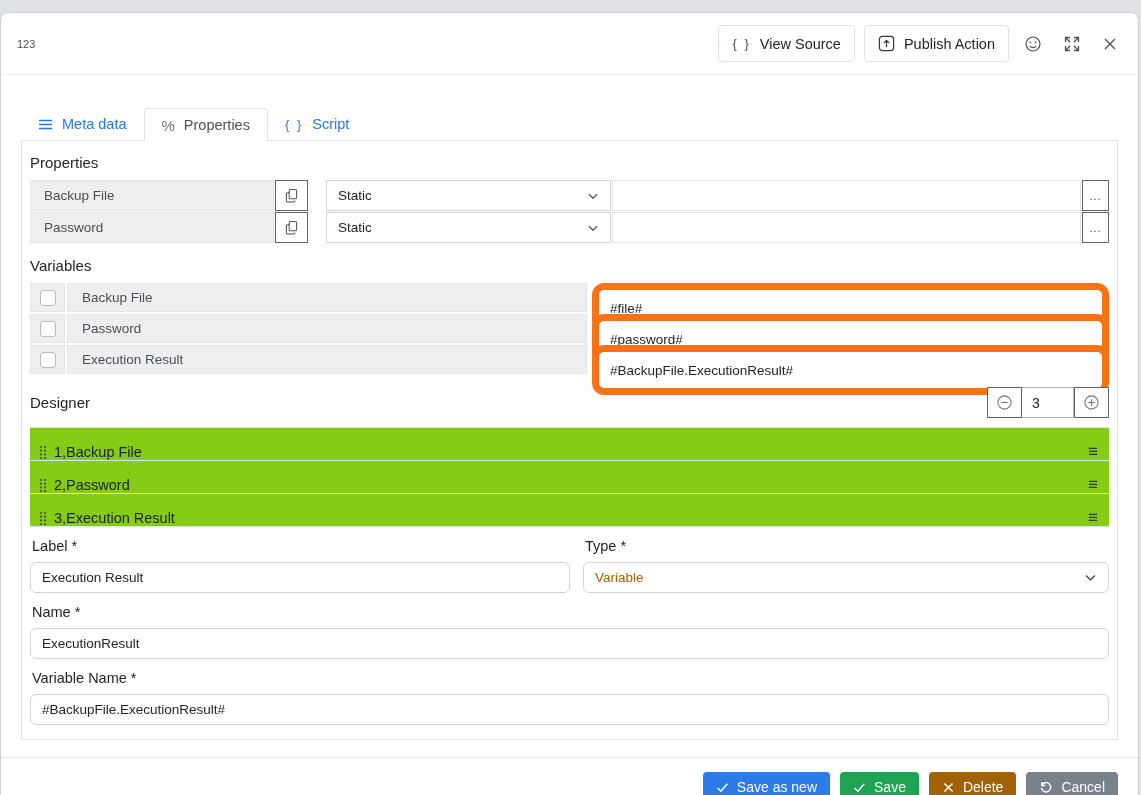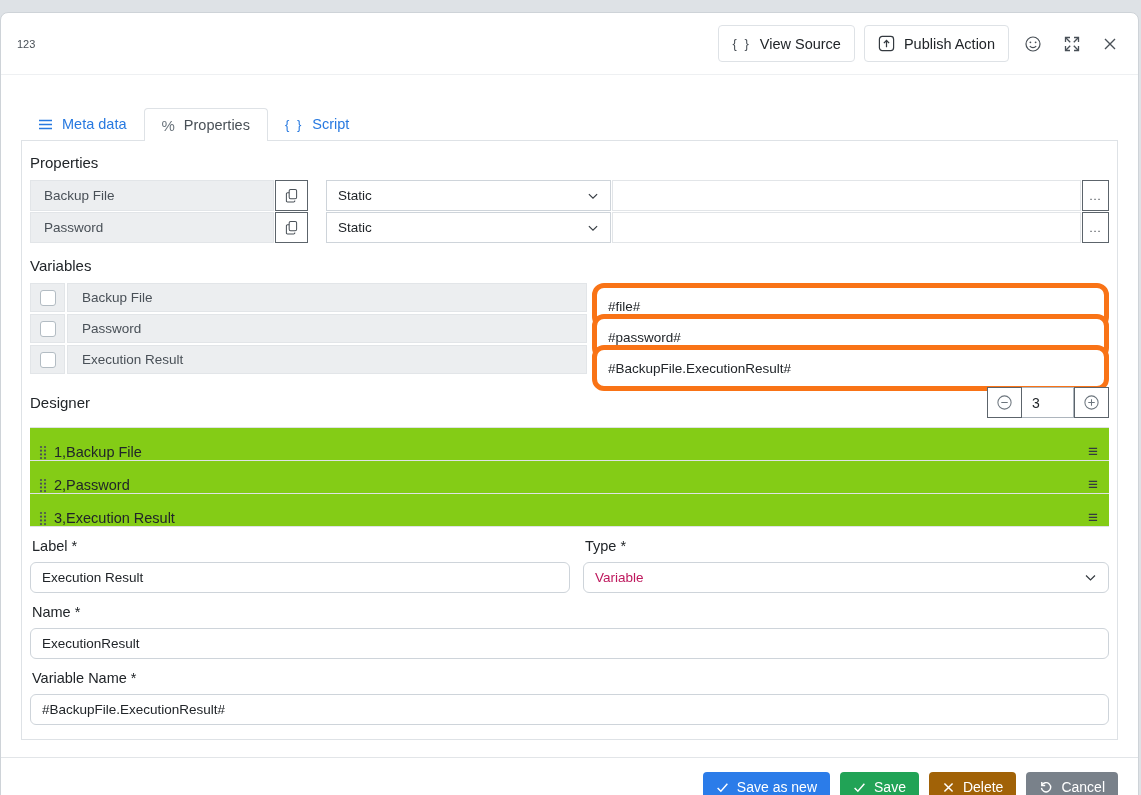--- a/index.html
+++ b/index.html
@@ -54,21 +54,21 @@
   
   .vars { margin-top:14px; }
   .var-row { display:flex; align-items:stretch; height:29px; margin-bottom:2px; }
   .var-check-cell { width:35px; background:#eceef0; border:1px solid #e2e5e8;
     display:flex; align-items:center; justify-content:center; margin-right:2px; }
   .var-check { appearance:none; -webkit-appearance:none; width:16px; height:16px;
     border:1px solid #b3bcc3; border-radius:3px; background:#fff; margin:0; cursor:pointer; }
   .var-label-cell { width:520px; background:#eceef0; border:1px solid #e2e5e8;
     display:flex; align-items:center; padding:0 14px; font-size:13.5px; color:#495057;
     margin-right:5px; }
-  .var-input { flex:1; border:5px solid #f97316; border-radius:12px; padding:18px 11px;
+  .var-input { flex:1; border:7px solid #f97316; border-radius:12px; padding:18px 11px;
     font-size:13.5px; color:#212529; font-family:inherit; }
 
   
   .designer-head { display:flex; align-items:center; justify-content:space-between;
     margin:13px 0 9px 0; }
   .stepper { display:flex; align-items:stretch; height:31px; }
   .step-btn { width:35px; border:1px solid #5c646b; background:#fff; cursor:pointer;
     display:flex; align-items:center; justify-content:center; }
   .step-input { width:52px; border:1px solid #adb5bd; border-left:none; padding:0 10px;
     font-size:14px; color:#212529; font-family:inherit; }
@@ -78,21 +78,21 @@
     color:#212529; cursor:grab; }
   .grip { margin-right:7px; display:flex; align-items:center; }
   .row-menu { margin-left:auto; color:#343a40; font-size:17px; line-height:1; cursor:pointer; }
 
   
   .form-grid { display:grid; grid-template-columns:540px 1fr; column-gap:13px; }
   .field-label { font-size:14.5px; color:#212529; margin:11px 2px 8px 2px; }
   .text-input { width:100%; height:31px; border:1px solid #ced4da; border-radius:6px;
     padding:0 11px; font-size:13.5px; color:#212529; font-family:inherit; }
   .select-box { width:100%; height:31px; border:1px solid #ced4da; border-radius:6px;
-    padding:0 11px; font-size:13.5px; color:#be185d; background:#fff; cursor:pointer;
+    padding:0 11px; font-size:13.5px; color:#a16207; background:#fff; cursor:pointer;
     display:flex; align-items:center; justify-content:space-between; }
 
   
   .footer { border-top:1px solid #e2e5e8; margin-top:17px; padding:14px 20px 0 20px;
     display:flex; justify-content:flex-end; gap:10px; }
   .btn { height:30px; border:none; border-radius:4px; color:#fff; font-size:14px;
     padding:0 13px; display:flex; align-items:center; gap:8px; cursor:pointer;
     font-family:inherit; }
   .btn-primary { background:#2b7ce9; }
   .btn-success { background:#21a356; }

